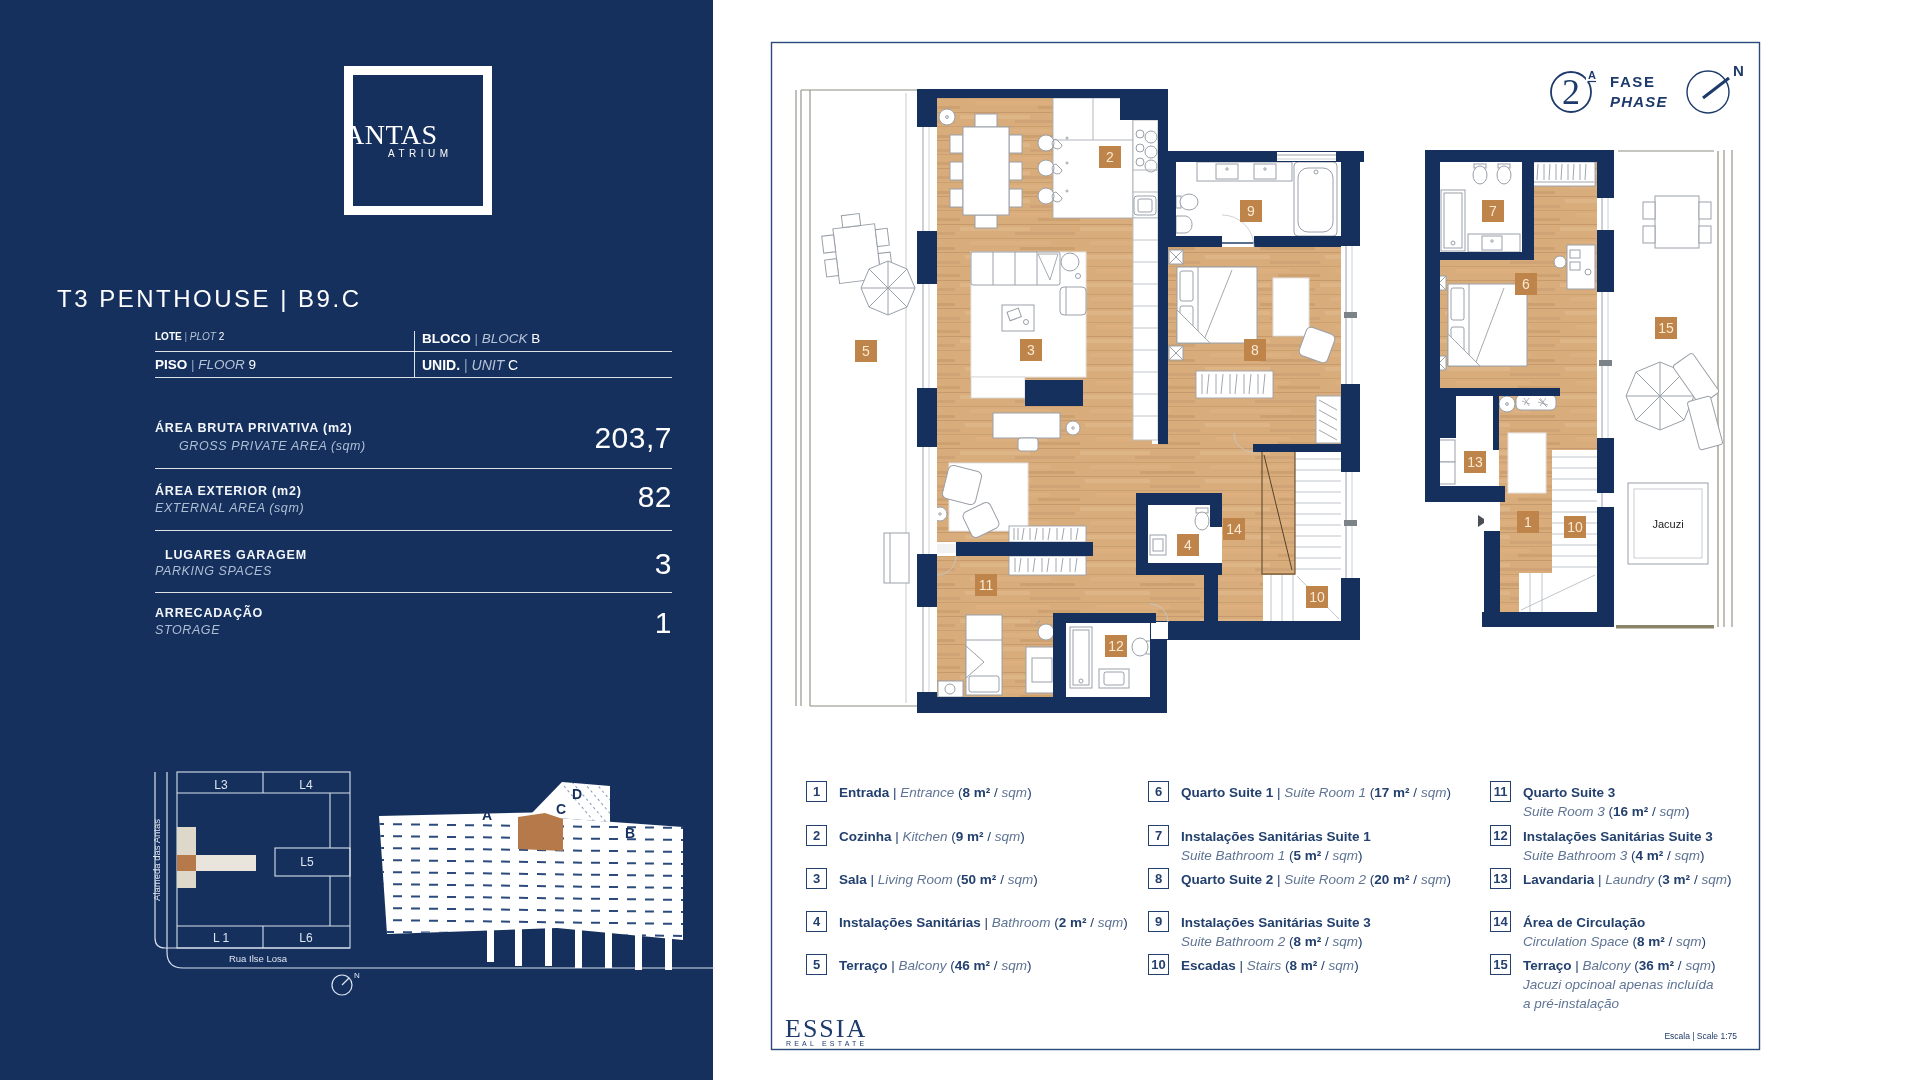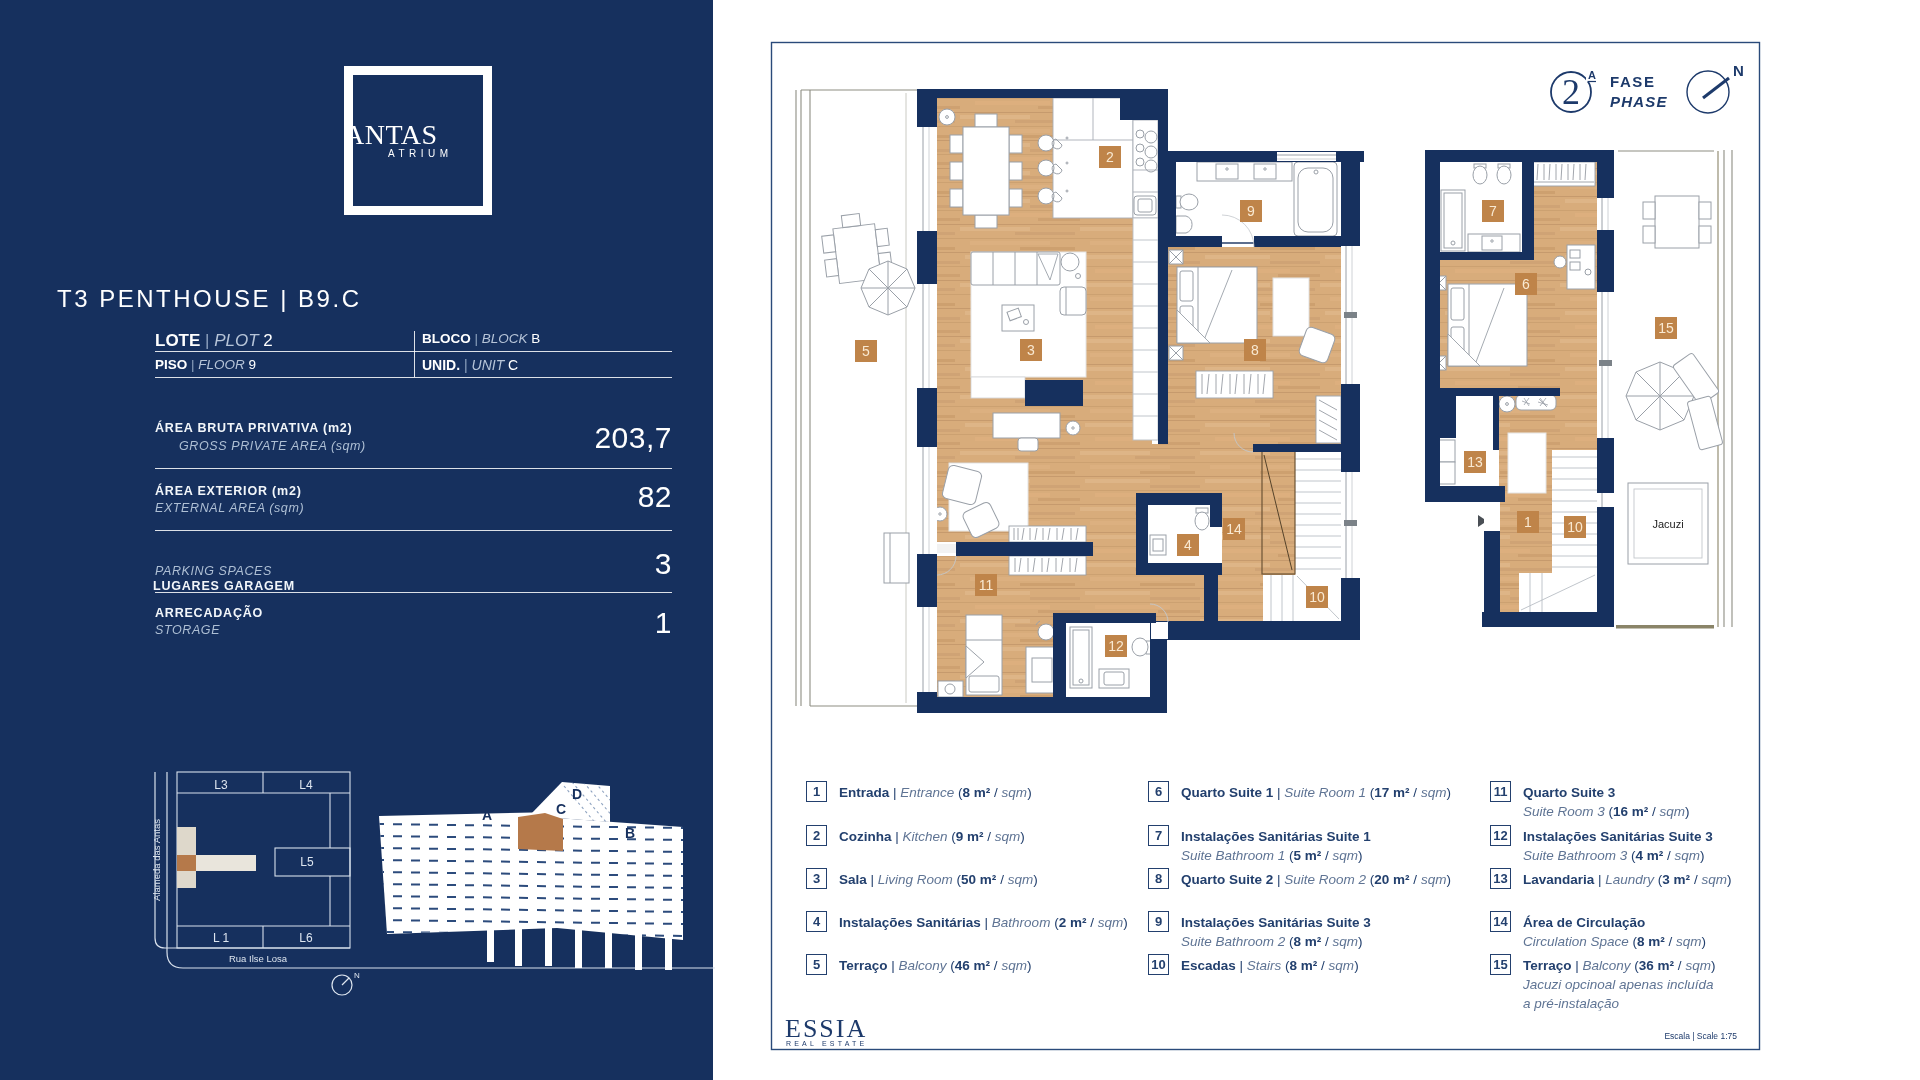--- a/index.html
+++ b/index.html
@@ -29,39 +29,39 @@
 <div class="abs nv" style="left:344px;top:119px;width:148px;text-align:left;font-family:'Liberation Serif',serif;font-size:28px;letter-spacing:0.5px;">ANTAS</div>
 
 <div class="abs nv" style="left:344px;top:148px;width:148px;text-align:center;font-size:10px;letter-spacing:4.5px;text-indent:4.5px;">ATRIUM</div>
 
 <div class="abs nv" style="left:57px;top:241px;width:720px;text-align:left;font-size:24px;letter-spacing:2.5px;margin-top:44px;">T3 PENTHOUSE | B9.C</div>
 
 <div class="wline" style="left:155px;top:351px;width:517px;"></div>
 <div class="wline" style="left:155px;top:377px;width:517px;"></div>
 <div class="abs" style="left:413.5px;top:331px;width:1.4px;height:46px;background:rgba(255,255,255,0.85);"></div>
 
-<div class="abs nv" style="left:155px;top:331px;font-size:17px;"><b>LOTE</b> <span style="color:#8fa3c0">|</span> <span class="it">PLOT</span> 2</div>
+<div class="abs nv" style="left:155px;top:331px;font-size:10px;"><b>LOTE</b> <span style="color:#8fa3c0">|</span> <span class="it">PLOT</span> 2</div>
 
 <div class="abs nv" style="left:155px;top:357px;font-size:13.5px;"><b>PISO</b> <span style="color:#8fa3c0">|</span> <span class="it">FLOOR</span> 9</div>
 
 <div class="abs nv" style="left:422px;top:331px;width:250px;text-align:left;font-size:13.5px;"><b>BLOCO</b> <span style="color:#8fa3c0">|</span> <span class="it">BLOCK</span> B</div>
 
 <div class="abs nv" style="left:422px;top:357px;width:250px;text-align:left;font-size:14px;"><b>UNID.</b> <span style="color:#8fa3c0">|</span> <span class="it">UNIT</span> C</div>
 
 <div class="abs lbl" style="left:155px;top:421px;">ÁREA BRUTA PRIVATIVA (m2)</div>
 <div class="abs sub" style="left:155px;top:439px;margin-left:24px;">GROSS PRIVATE AREA (sqm)</div>
 <div class="abs bigval" style="left:372px;top:421px;width:300px;text-align:right;">203,7</div>
 <div class="wline" style="left:155px;top:468px;width:517px;"></div>
 
 <div class="abs lbl" style="left:155px;top:484px;">ÁREA EXTERIOR (m2)</div>
 <div class="abs sub" style="left:155px;top:501px;">EXTERNAL AREA (sqm)</div>
 <div class="abs bigval" style="left:372px;top:480px;width:300px;text-align:right;">82</div>
 <div class="wline" style="left:155px;top:530px;width:517px;"></div>
 
-<div class="abs lbl" style="left:153px;top:548px;margin-top:31px;">LUGARES GARAGEM</div>
+<div class="abs lbl" style="left:165px;top:548px;">LUGARES GARAGEM</div>
 <div class="abs sub" style="left:155px;top:564px;">PARKING SPACES</div>
 <div class="abs bigval" style="left:372px;top:547px;width:300px;text-align:right;">3</div>
 <div class="wline" style="left:155px;top:592px;width:517px;"></div>
 
 <div class="abs lbl" style="left:155px;top:606px;">ARRECADAÇÃO</div>
 <div class="abs sub" style="left:155px;top:623px;">STORAGE</div>
 <div class="abs bigval" style="left:372px;top:606px;width:300px;text-align:right;">1</div>
 
 <svg class="abs" style="left:0;top:0;" width="1920" height="1080" viewBox="0 0 1920 1080" font-family="Liberation Sans, sans-serif">
 <defs>

